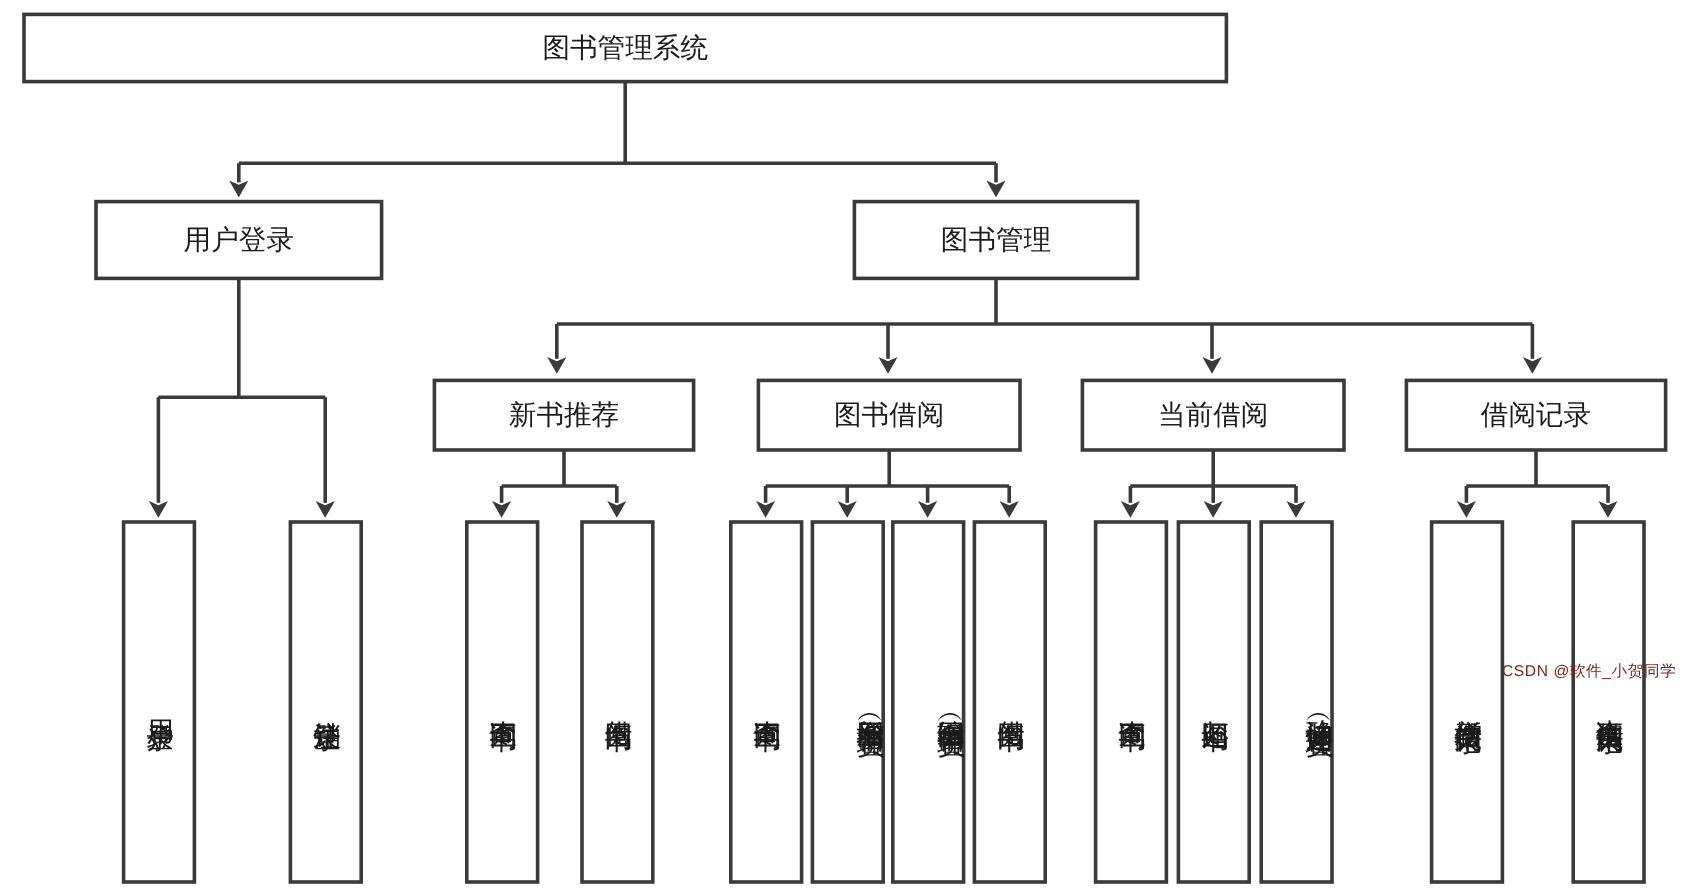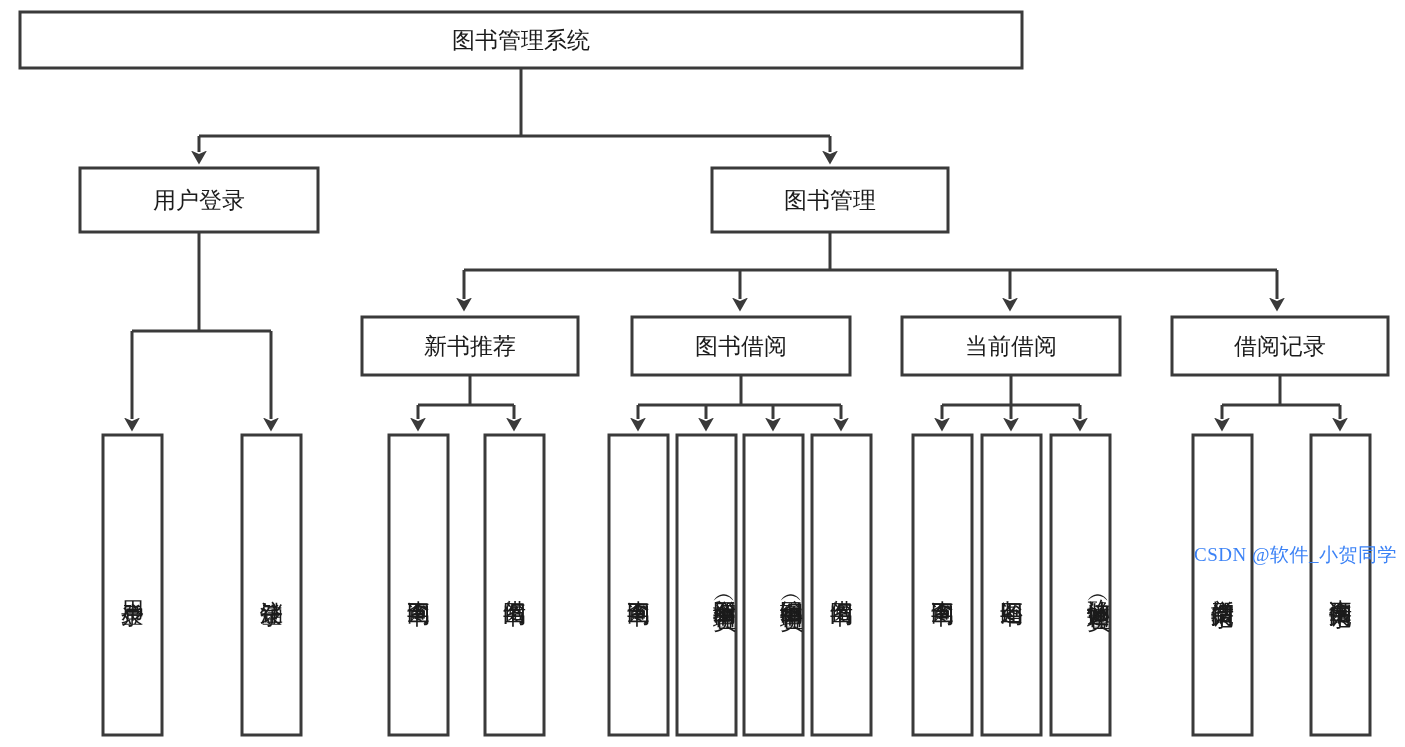--- a/index.html
+++ b/index.html
@@ -60,23 +60,23 @@
     display: flex;
     align-items: center;
     justify-content: center;
     white-space: nowrap;
     pointer-events: none;
   }
   .watermark {
     position: absolute;
     right: 8px;
     bottom: 4px;
-    font-family: Liberation Serif, serif;
-    font-size: 19px;
-    color: #3b82f6;
+    font-family: Liberation Sans, sans-serif;
+    font-size: 13px;
+    color: #7f1d1d;
     letter-spacing: 0.5px;
     white-space: nowrap;
   }
 </style>
 </head>
 <body>
 
 <div id="diagram-root">
 
   <svg class="flow" viewBox="0 0 1405 747" xmlns="http://www.w3.org/2000/svg">

